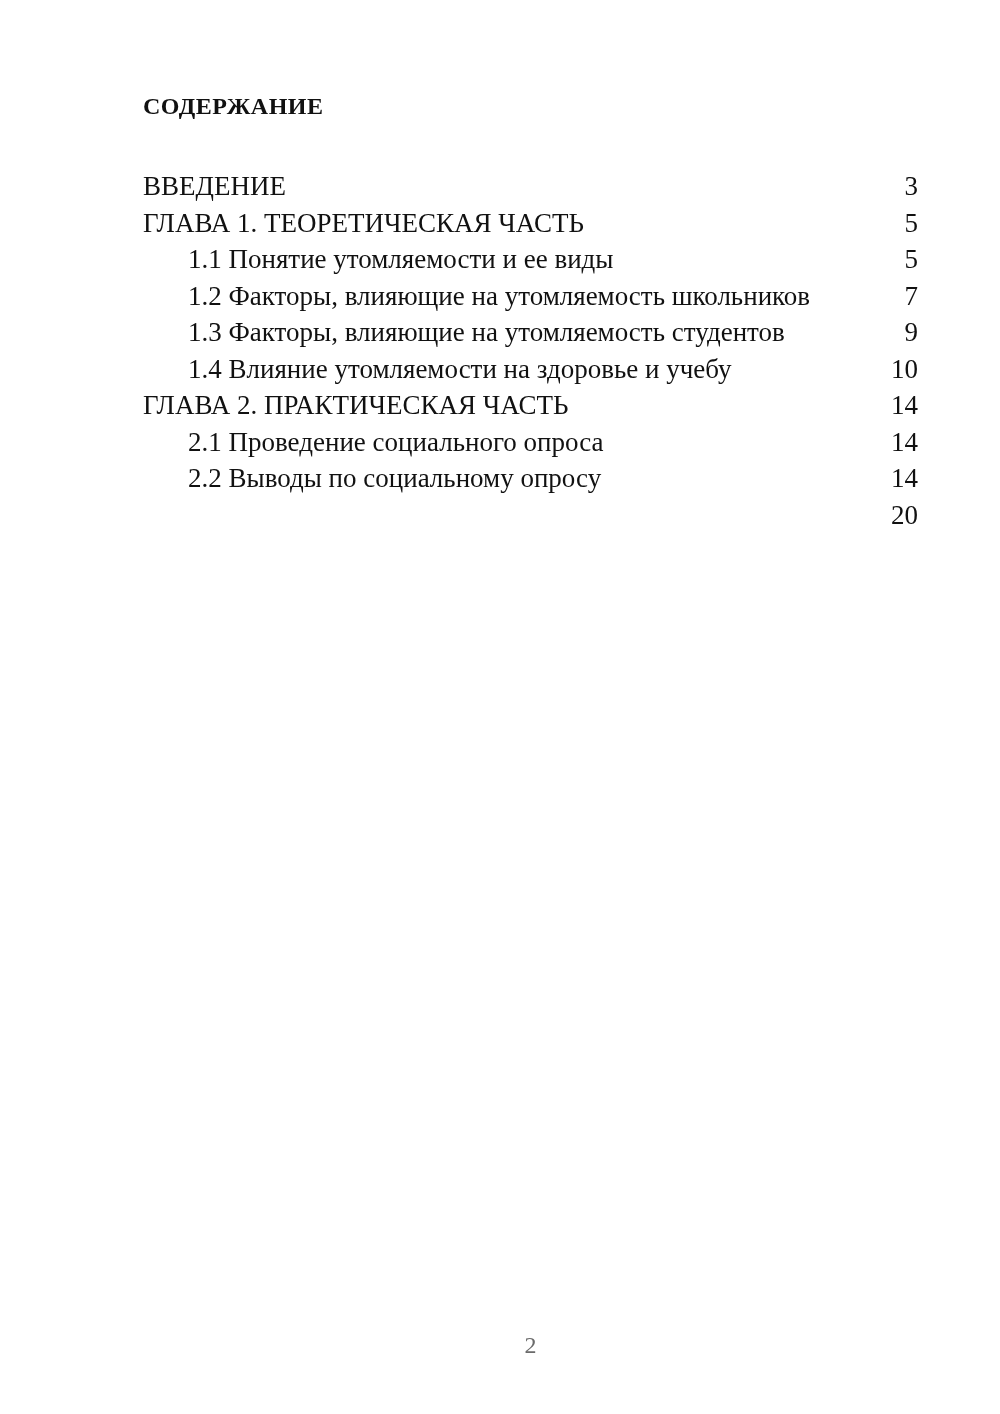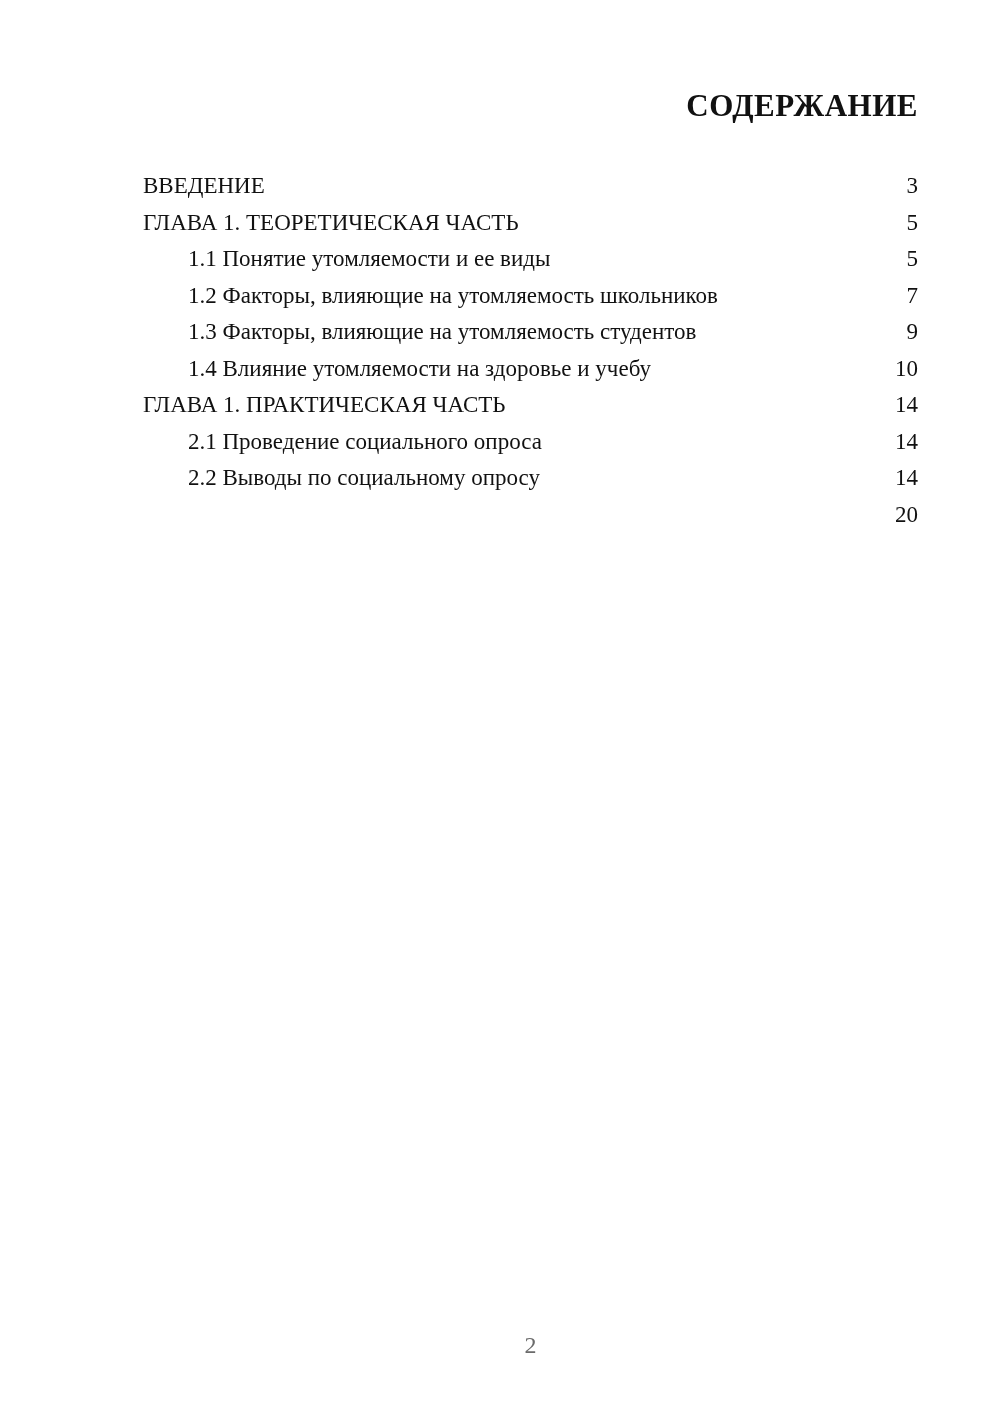--- a/index.html
+++ b/index.html
@@ -16,38 +16,38 @@
     position: relative;
     width: 1000px;
     height: 1414px;
     background: #ffffff;
   }
   .doc-title {
     position: absolute;
     top: 91px;
     left: 143px;
     width: 775px;
-    text-align: right;
-    font-size: 31px;
+    text-align: left;
+    font-size: 24px;
     font-weight: 700;
     line-height: 30px;
     letter-spacing: 0.5px;
   }
   .toc {
     position: absolute;
     top: 168px;
     left: 143px;
     width: 775px;
     list-style: none;
   }
   .toc-row {
     display: flex;
     align-items: baseline;
     height: 36.5px;
-    font-size: 23px;
+    font-size: 27px;
     line-height: 36.5px;
   }
   .toc-row .label { white-space: nowrap; }
   .toc-row.indent .label { padding-left: 45px; }
   .toc-row .fill { flex: 1 1 auto; }
   .toc-row .pagenum {
     text-align: right;
     white-space: nowrap;
   }
   .footer-pagenum {
@@ -100,21 +100,21 @@
       <span class="pagenum">9</span>
     </div>
 
     <div class="toc-row indent">
       <span class="label">1.4 Влияние утомляемости на здоровье и учебу</span>
       <span class="fill"></span>
       <span class="pagenum">10</span>
     </div>
 
     <div class="toc-row">
-      <span class="label">ГЛАВА 1. ПРАКТИЧЕСКАЯ ЧАСТЬ</span>
+      <span class="label">ГЛАВА 2. ПРАКТИЧЕСКАЯ ЧАСТЬ</span>
       <span class="fill"></span>
       <span class="pagenum">14</span>
     </div>
 
     <div class="toc-row indent">
       <span class="label">2.1 Проведение социального опроса</span>
       <span class="fill"></span>
       <span class="pagenum">14</span>
     </div>
 

